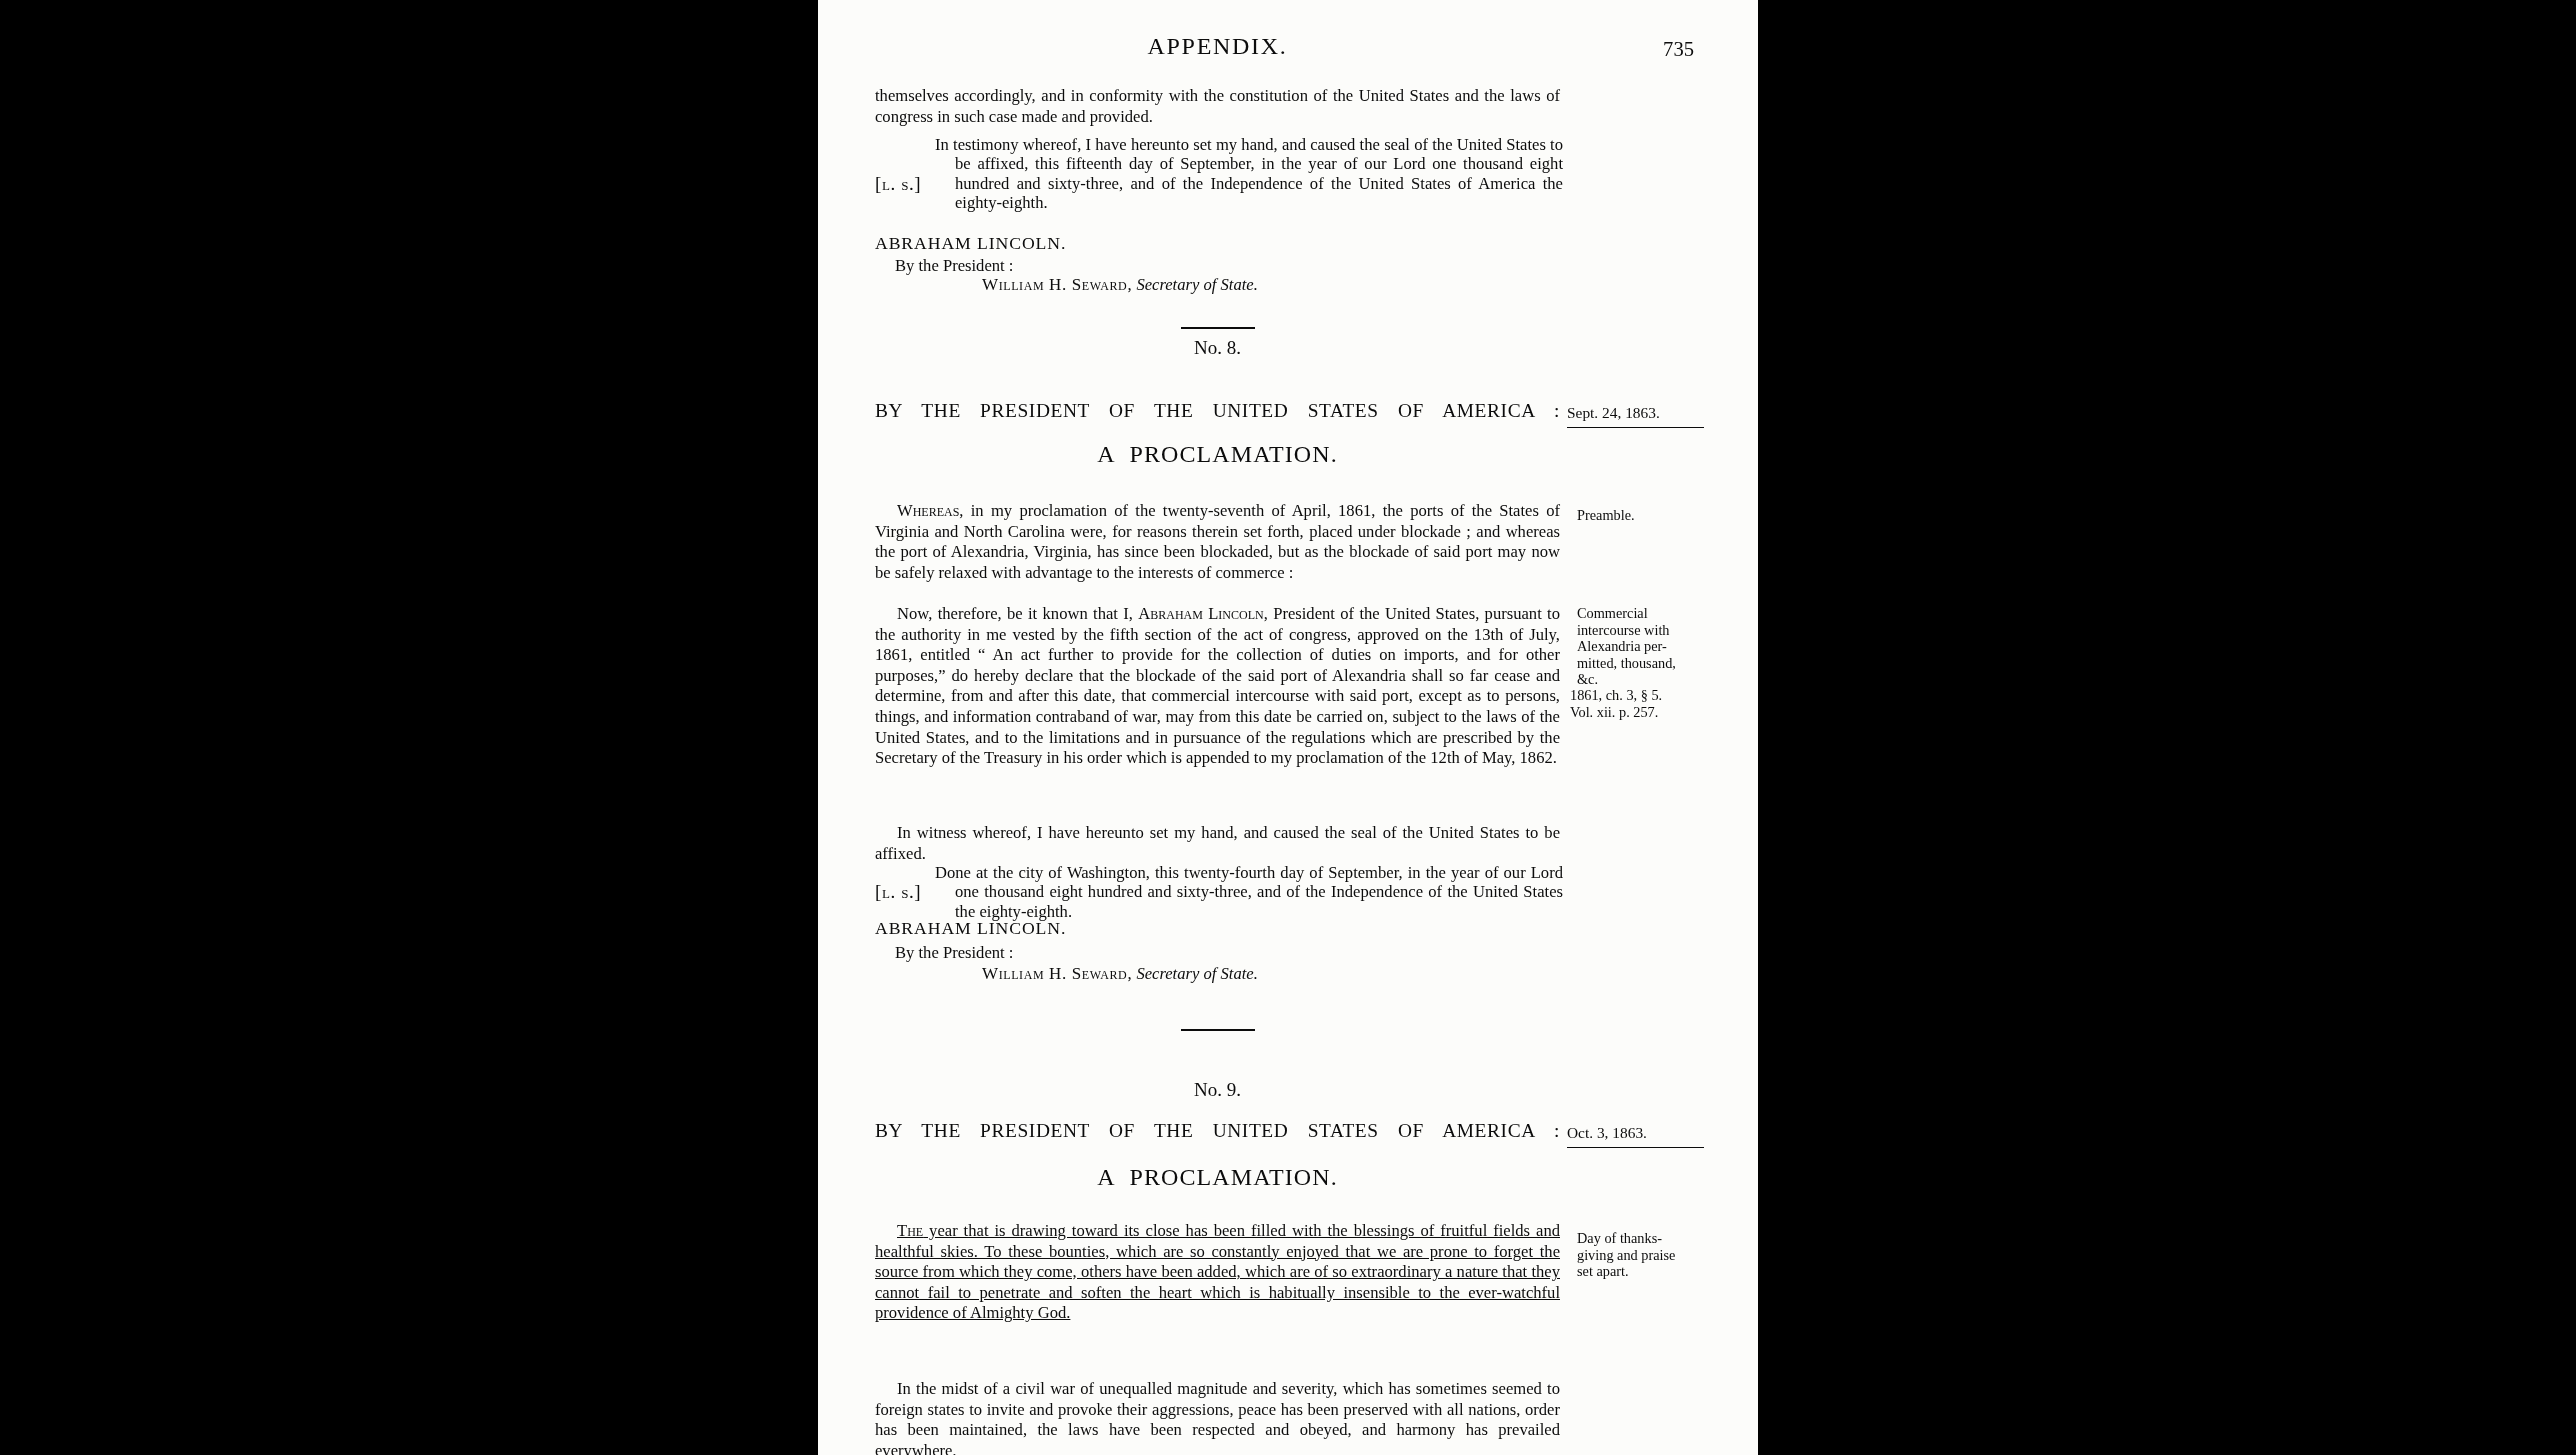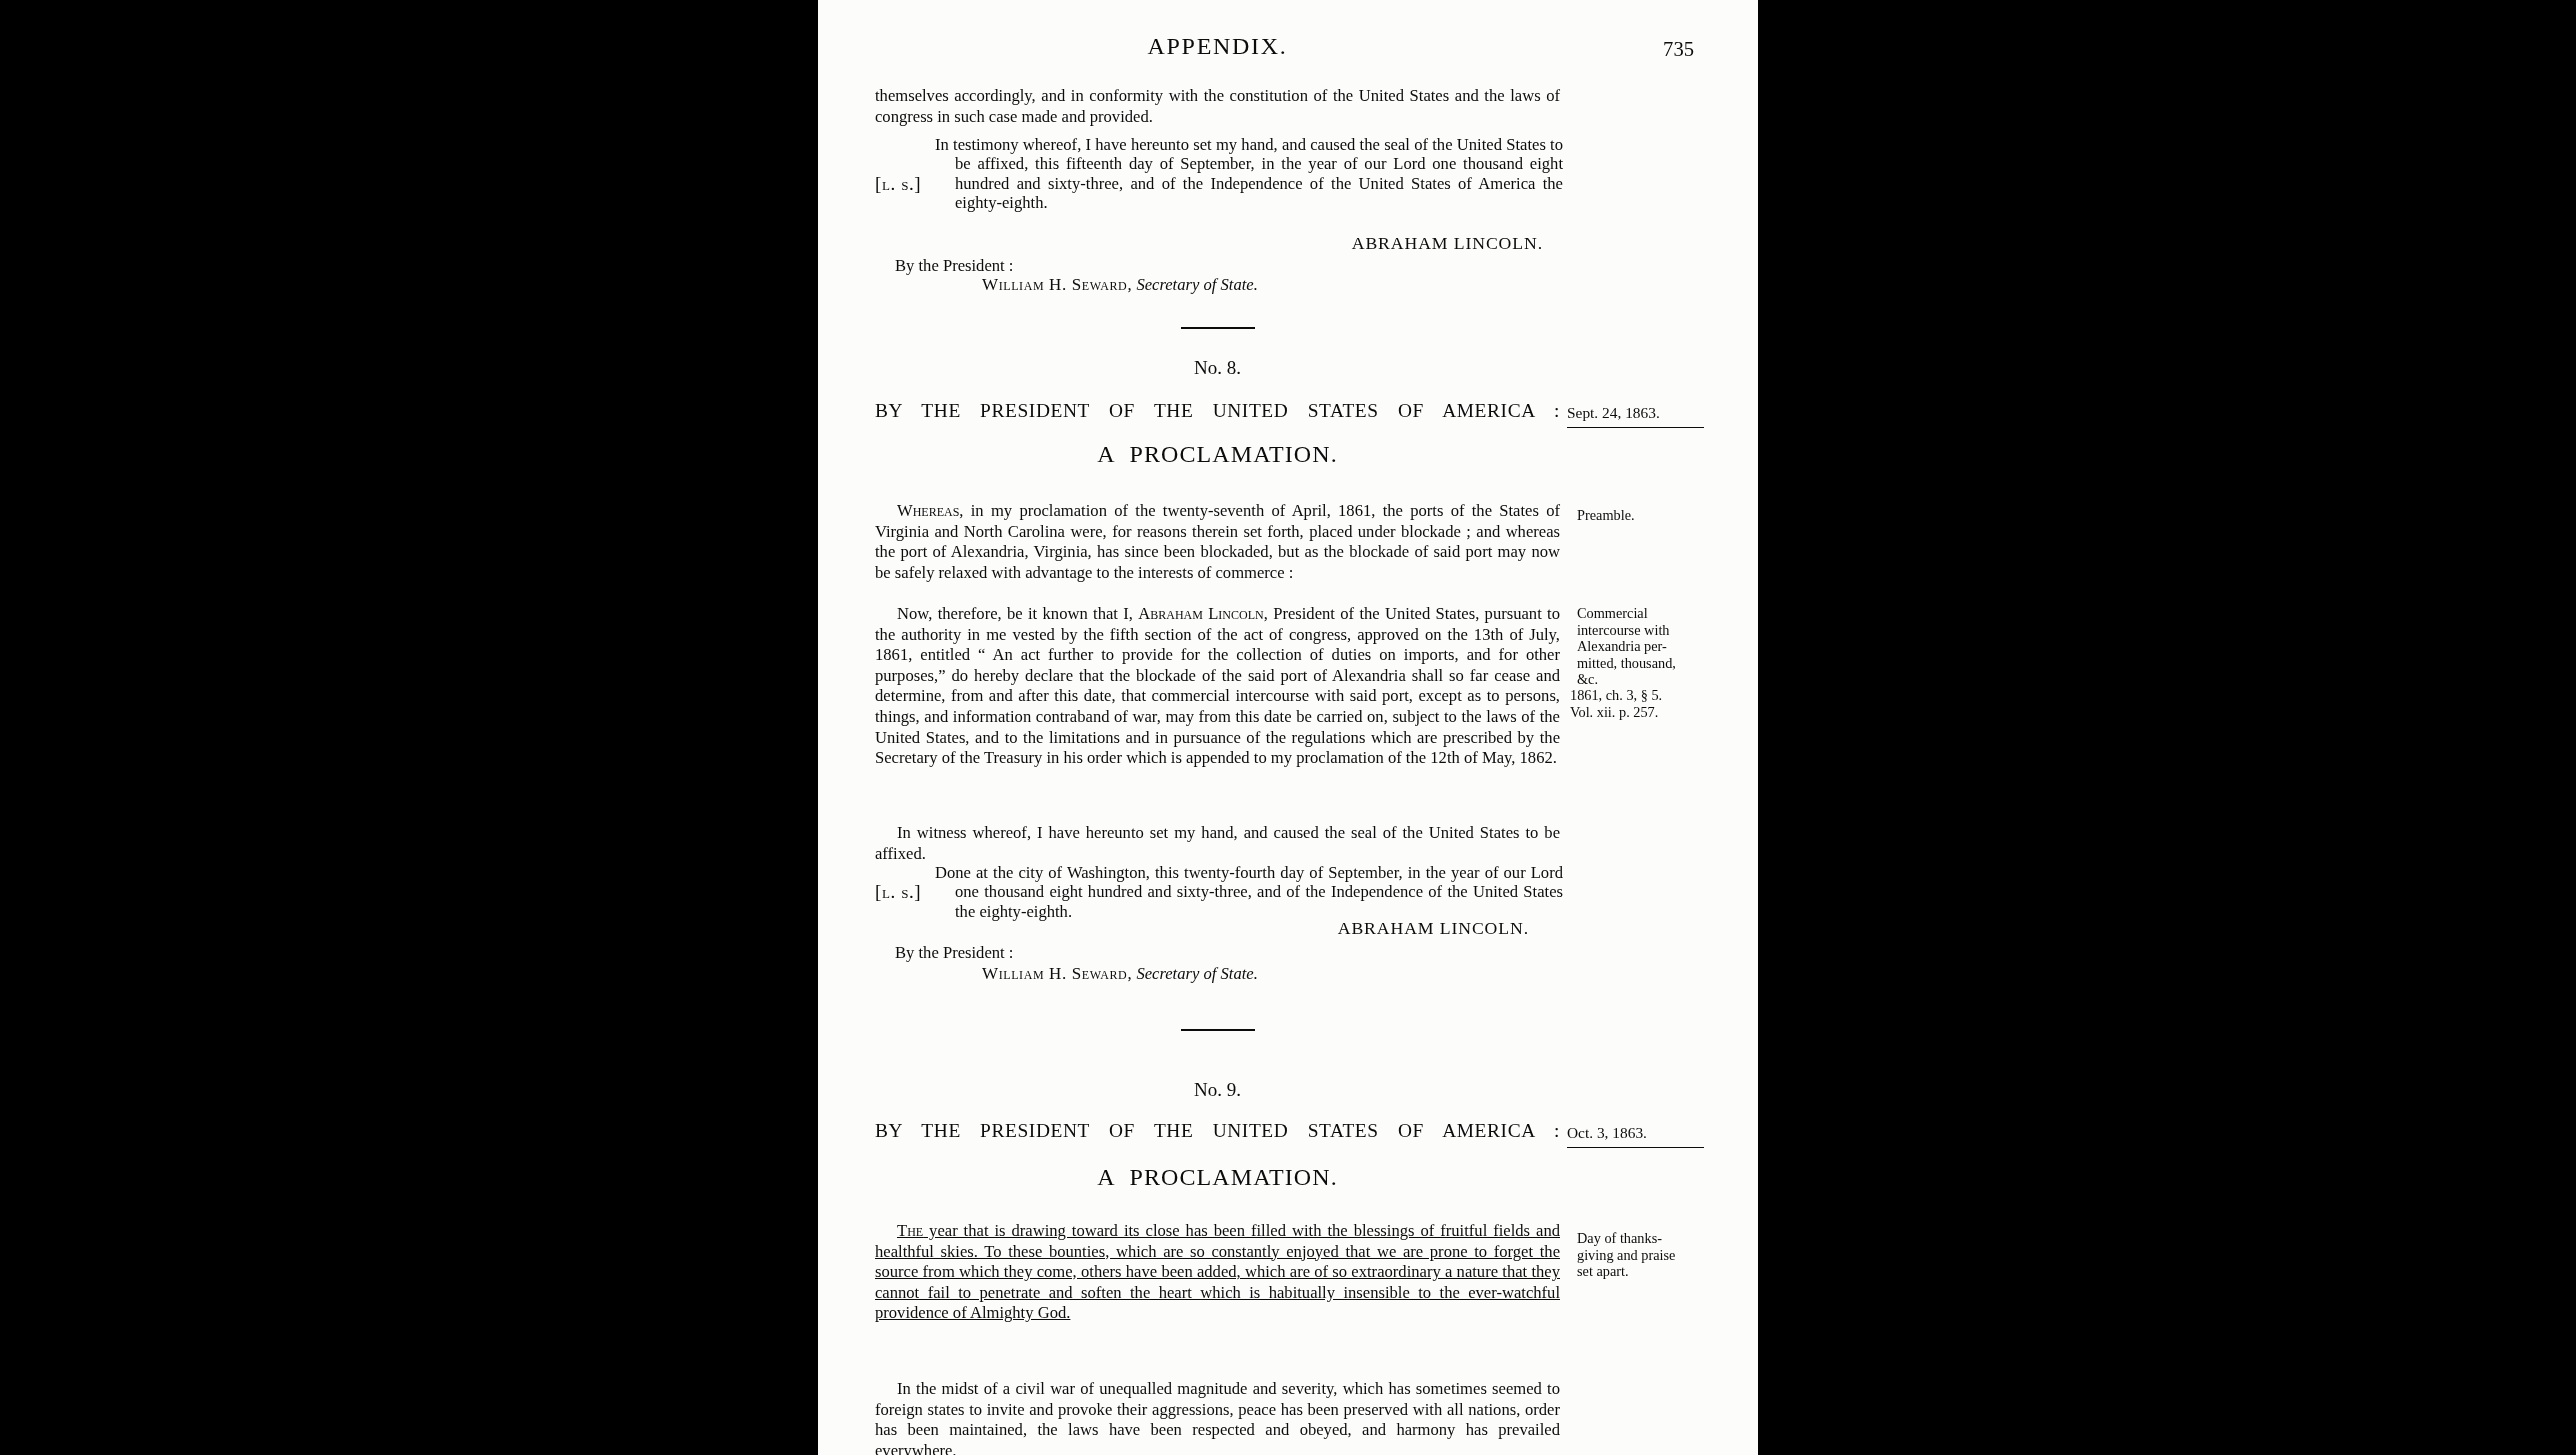--- a/index.html
+++ b/index.html
@@ -10,21 +10,21 @@
   .col{left:57px;width:685px;}
   .body-text{font-size:16.6px;line-height:20.6px;text-align:justify;}
   .indent{text-indent:22px;}
   .testimony{left:57px;width:688px;padding-left:80px;text-indent:-20px;
              font-size:16.6px;line-height:19.4px;text-align:justify;box-sizing:border-box;}
   .seal{position:absolute;left:0;font-size:19px;letter-spacing:0.6px;text-indent:0;}
   .seal-a{top:39px;} .seal-b{top:19.4px;}
   .sc{font-variant:small-caps;}
   .page-header{text-align:center;font-size:24px;letter-spacing:1.7px;}
   .page-num{font-size:20.6px;}
-  .sig{text-align:right;font-size:17.7px;letter-spacing:0.9px;}
+  .sig{font-size:17.7px;letter-spacing:0.9px;}
   .byline-label{font-size:16.6px;}
   .secretary{font-size:16.6px;}
   .secretary .sc{font-size:17px;letter-spacing:0.6px;}
   .secretary .it{font-style:italic;}
   .divider{height:2.3px;width:74px;background:#0c0c0c;margin:0 auto;}
   .sec-number{text-align:center;font-size:19px;}
   .president-line{font-size:19.4px;letter-spacing:0.6px;text-align:justify;text-align-last:justify;}
   .proc-heading{text-align:center;font-size:24px;letter-spacing:1.1px;word-spacing:8px;}
   .margin-note{left:759px;width:146px;font-size:14.3px;line-height:16.6px;}
   .date-note{left:749px;width:137px;font-size:15.4px;border-bottom:1.7px solid #0c0c0c;
@@ -50,21 +50,21 @@
     <div class="abs byline-label" style="top:256px;left:77px;">By the President :</div>
     <div class="abs secretary" style="top:275px;left:164px;">
       <span class="sc">William H. Seward,</span>
       <span class="it">Secretary of State.</span>
     </div>
 
     <div class="abs col" style="top:327px;">
       <div class="divider"></div>
     </div>
 
-    <div class="abs col sec-number" style="top:357px;">No. 8.</div>
+    <div class="abs col sec-number" style="top:337px;">No. 8.</div>
     <div class="abs col president-line" style="top:400px;">BY THE PRESIDENT OF THE UNITED STATES OF AMERICA :</div>
     <div class="abs date-note" style="top:404px;">Sept. 24, 1863.</div>
     <div class="abs col proc-heading" style="top:441px;">A  PROCLAMATION.</div>
 
     <div class="abs col body-text indent" style="top:501px;">
       <span class="sc">Whereas,</span><span> in my proclamation of the twenty-seventh of April, 1861, the ports of the States of Virginia and North Carolina were, for reasons therein set forth, placed under blockade ; and whereas the port of Alexandria, Virginia, has since been blockaded, but as the blockade of said port may now be safely relaxed with advantage to the interests of commerce :</span>
     </div>
     <div class="abs margin-note" style="top:507px;">Preamble.</div>
 
     <div class="abs col body-text indent" style="top:604px;">

